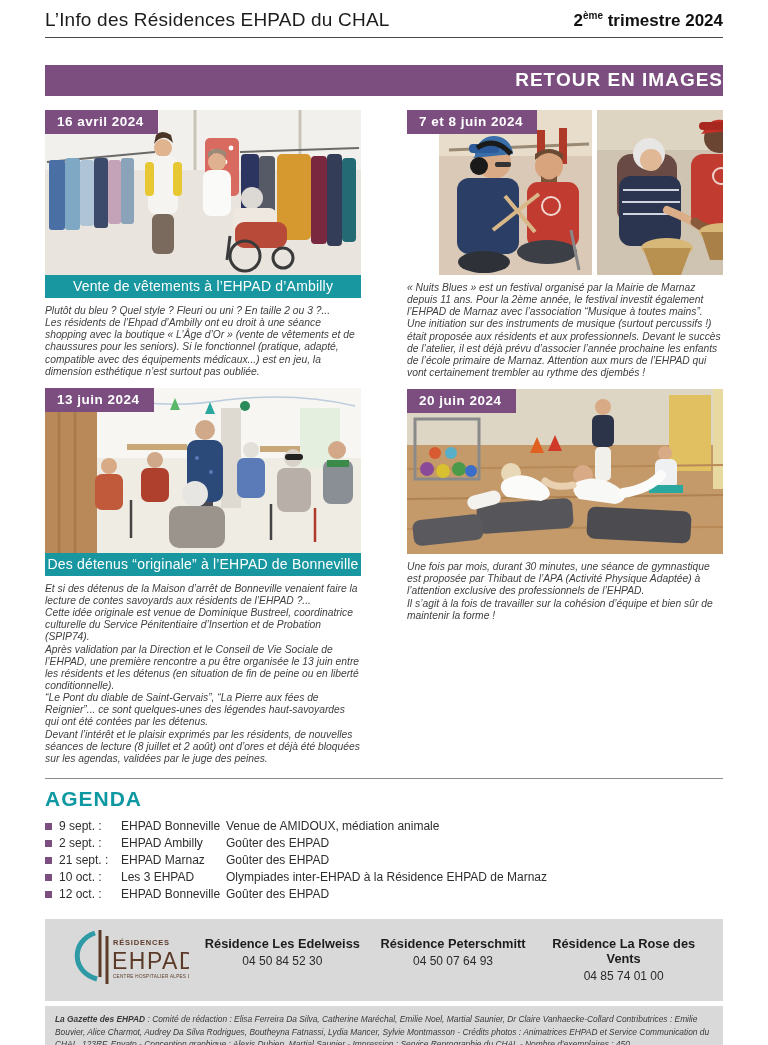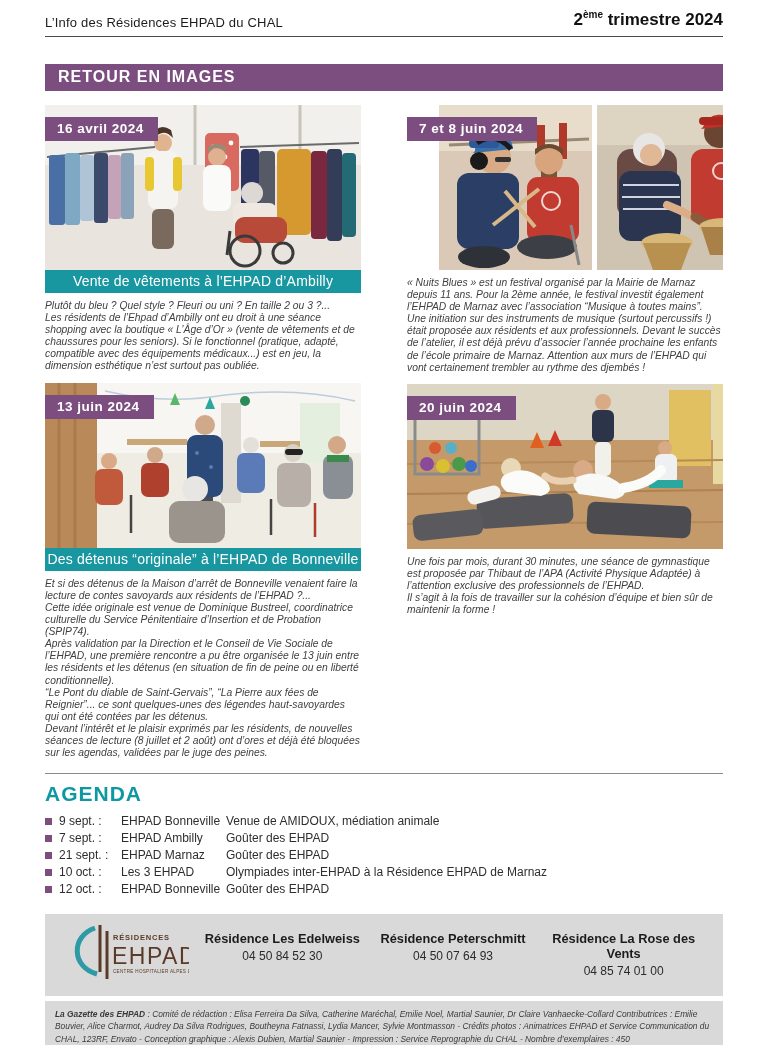--- a/index.html
+++ b/index.html
@@ -6,44 +6,45 @@
   html,body { background:#ffffff; }
   .page {
     position:relative; width:768px; height:1045px; margin:0 auto;
     background:#ffffff; overflow:hidden;
     font-family:"Liberation Sans", sans-serif; color:#222;
   }
   .content { padding:0 45px; }
 
   
   .masthead { display:flex; justify-content:space-between; align-items:flex-end; padding-top:9px; }
-  .masthead-title { font-size:13px; color:#1c1c1c; letter-spacing:0.2px; }
+  .masthead-title { font-size:19px; color:#1c1c1c; letter-spacing:0.2px; }
   .masthead-issue { font-size:17px; font-weight:bold; color:#111; }
   .masthead-issue sup { font-size:10px; }
   .masthead-rule { border:none; border-top:1.6px solid #4a4a4a; margin-top:6px; }
 
   
   .banner {
     margin-top:27px; background:#7c4e80; color:#fff;
-    font-size:16px; font-weight:bold; letter-spacing:1px;
+    font-size:19px; font-weight:bold; letter-spacing:1px;
     padding:4px 0 5px 13px;
+    text-align:right;
   }
 
   
   .columns { display:flex; gap:46px; margin-top:14px; }
   .col { width:316px; flex:0 0 316px; }
 
   .photo-block { width:100%; }
   .photo-block.second { margin-top:10px; }
   .photo { position:relative; width:100%; height:165px; background:#cfc8bc; overflow:hidden; }
   .photo.split { display:flex; gap:5px; background:#fff;padding-left:32px; }
   .photo.split .pane { position:relative; height:165px; overflow:hidden; }
   .photo svg { display:block; }
   .date-badge {
-    position:absolute; top:12px; left:0; z-index:3;
+    position:absolute; top:0; left:0; z-index:3;
     background:#7c4e80; color:#fff; font-size:13.5px; font-weight:600;
     letter-spacing:0.5px; padding:4px 14px 5px 12px;
   }
   .caption {
     background:#1897a0; color:#fff; text-align:center;
     font-size:14px; padding:3px 1px 4px; letter-spacing:0.2px;
   }
 
   .article { margin-top:7px; font-style:italic; font-size:10.3px; line-height:1.18; color:#3f3f3f; }
   .article p { margin:0; }
@@ -314,21 +315,21 @@
     <div class="agenda-title">AGENDA</div>
     <div class="agenda-list">
       <div class="agenda-row">
         <span class="agenda-bullet"></span>
         <span class="agenda-date">9 sept. :</span>
         <span class="agenda-who">EHPAD Bonneville</span>
         <span class="agenda-what">Venue de AMIDOUX, médiation animale</span>
       </div>
       <div class="agenda-row">
         <span class="agenda-bullet"></span>
-        <span class="agenda-date">7 sept. :</span>
+        <span class="agenda-date">2 sept. :</span>
         <span class="agenda-who">EHPAD Ambilly</span>
         <span class="agenda-what">Goûter des EHPAD</span>
       </div>
       <div class="agenda-row">
         <span class="agenda-bullet"></span>
         <span class="agenda-date">21 sept. :</span>
         <span class="agenda-who">EHPAD Marnaz</span>
         <span class="agenda-what">Goûter des EHPAD</span>
       </div>
       <div class="agenda-row">

